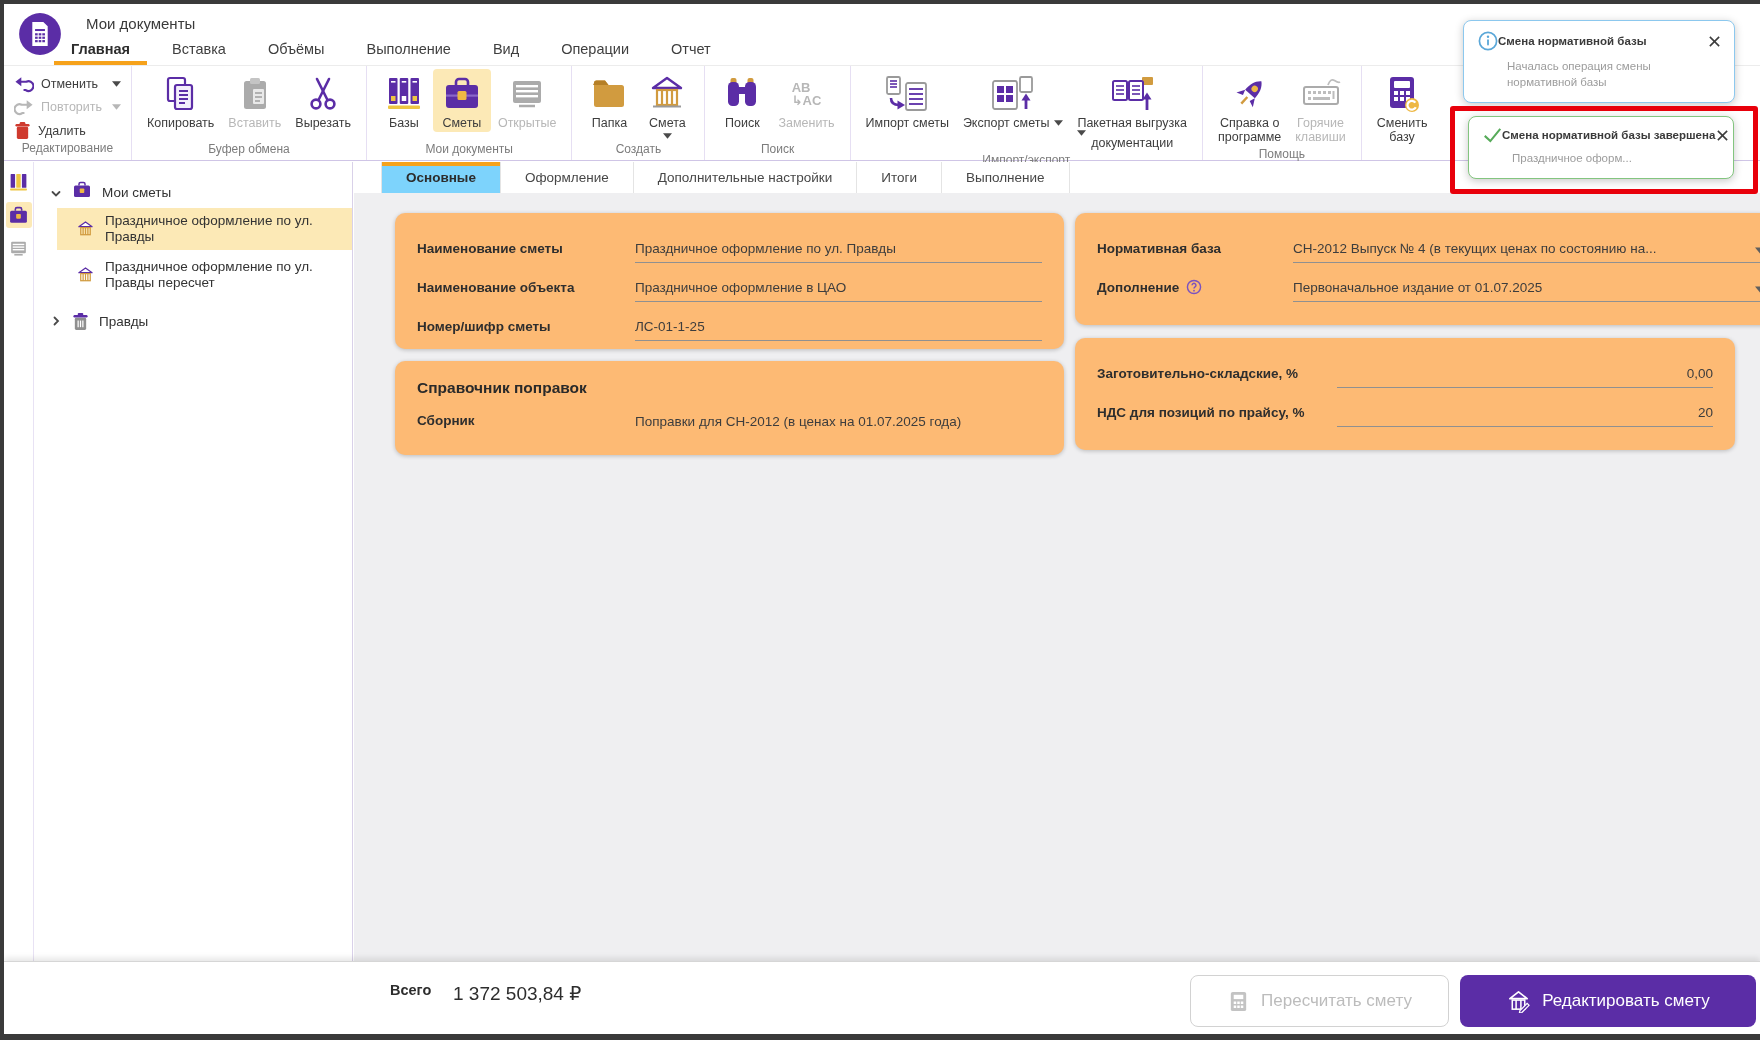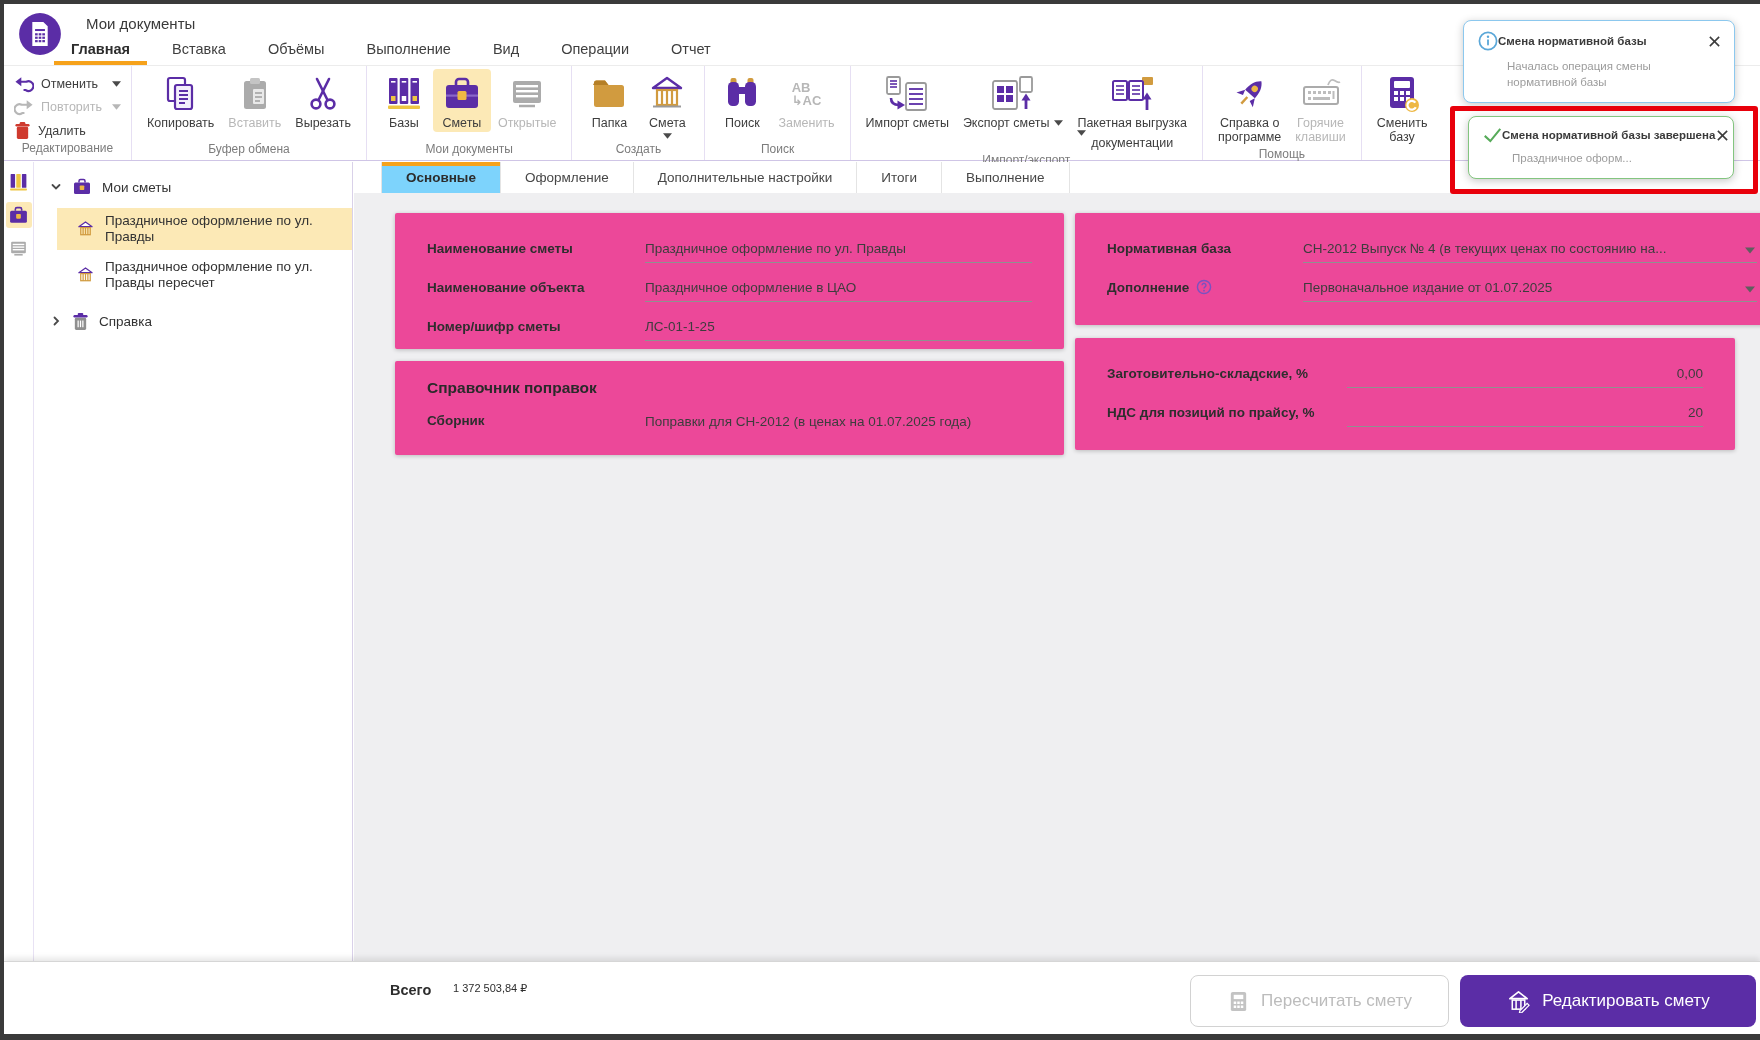--- a/index.html
+++ b/index.html
@@ -50,35 +50,35 @@
   .replace-glyph { font-size:13px; font-weight:bold; color:#b7b7b7; line-height:13px; text-align:left; }
 
   
   .rail { position:absolute; left:4px; top:162px; width:30px; height:799px; background:#fff; border-right:1px solid #e8e2f4; display:flex; flex-direction:column; align-items:center; padding-top:7px; gap:7px; z-index:5; }
   .rail-item { width:26px; height:26px; display:flex; align-items:center; justify-content:center; border-radius:3px; }
   .rail-item.selected { background:#fce9b6; }
 
   
   .sidebar { position:absolute; left:34px; top:162px; width:319px; height:799px; background:#fff; border-right:1px solid #d9d1e9; z-index:4; }
   .tree-row { display:flex; align-items:center; gap:10px; font-size:13.5px; color:#333; }
-  .tree-root { margin:12px 0 0 16px; height:26px; }
+  .tree-root { margin:12px 0 0 16px; height:26px;align-items:flex-end; }
   .tree-item { margin-left:23px; padding:5px 8px 5px 19px; display:flex; gap:10px; align-items:center; font-size:13.5px; color:#333; }
   .tree-item.selected { background:#fce9b6; }
   .tree-item .txt { line-height:16px; max-width:215px; }
   .tree-trash { margin:12px 0 0 16px; height:26px; }
 
   
   .tabbar { position:absolute; left:354px; top:162px; right:0; height:31px; background:#fff; display:flex; padding-left:27px; z-index:3; }
   .tab { display:flex; align-items:center; padding:0 24px; font-size:13.5px; color:#474747; border-right:1px solid #e4e4e4; position:relative; white-space:nowrap; }
   .tab:first-child { border-left:1px solid #e4e4e4; }
   .tab.active { background:#7dd3fc; font-weight:bold; color:#2c2c2c; }
   .tab.active::before { content:""; position:absolute; left:0; right:0; top:0; height:4px; background:#f6a21b; }
 
   .content { position:absolute; left:354px; top:193px; right:0; height:768px; background:#efeff1; z-index:2; }
-  .card { position:absolute; background:#ec4899; border-radius:2px; box-shadow:0 1px 4px rgba(0,0,0,.22); padding:14px 32px; }
+  .card { position:absolute; background:#fdba74; border-radius:10px; box-shadow:0 1px 4px rgba(0,0,0,.22); padding:14px 22px; }
   .card1 { left:41px; top:20px;  width:669px; height:136px; }
   .card2 { left:41px; top:168px; width:669px; height:94px; }
   .card3 { left:721px; top:20px;  width:714px; height:112px; }
   .card4 { left:721px; top:145px; width:660px; height:112px; }
 
   .f-row { display:flex; align-items:flex-end; height:36px; margin-bottom:3px; }
   .f-label { width:218px; flex:0 0 218px; font-weight:bold; font-size:13.5px; color:#2e2e2e; padding-bottom:7px; display:flex; align-items:center; gap:7px; }
   .f-value { flex:1; font-size:13.5px; color:#3d3d3d; border-bottom:1px solid #909090; padding-bottom:6px; white-space:nowrap; overflow:hidden; }
   .f-value.plain { border-bottom:none; }
   .f-select { flex:1; display:flex; align-items:flex-end; border-bottom:1px solid #909090; padding-bottom:6px; }
@@ -86,21 +86,21 @@
   .f-num { flex:1; text-align:right; font-size:13.5px; color:#3d3d3d; border-bottom:1px solid #909090; padding-bottom:6px; }
   .card3 .f-label { width:196px; flex:0 0 196px; }
   .card4 .f-label { width:240px; flex:0 0 240px; }
   .card-h { font-weight:bold; font-size:15.5px; color:#2a2a2a; margin:4px 0 8px; }
   .sel-caret { width:10px; height:7px; margin:0 2px 2px 8px; flex:0 0 auto; }
   .sel-caret polygon { fill:#5f5f5f; }
 
   
   .footer { position:absolute; left:4px; top:961px; right:0; height:73px; background:#fff; border-top:1px solid #d6d6d6; box-shadow:0 -3px 6px rgba(0,0,0,.10); z-index:6; }
   .total-label { position:absolute; left:386px; top:20px; font-weight:bold; font-size:14.5px; color:#2d2d2d; }
-  .total-value { position:absolute; left:449px; top:20px; font-size:11px; color:#2d2d2d; }
+  .total-value { position:absolute; left:449px; top:20px; font-size:19px; color:#2d2d2d; }
   .btn { position:absolute; top:13px; height:52px; border-radius:8px; display:flex; align-items:center; justify-content:center; gap:11px; font-size:17px; cursor:pointer; }
   .btn-recalc { left:1186px; width:259px; background:#fff; border:1px solid #d2d2d2; color:#bcbcbc; }
   .btn-edit { left:1456px; width:296px; background:#5b2da6; border:none; color:#fff; }
 
   
   .toast { position:absolute; background:#fff; border-radius:8px; padding:10px 12px 12px 14px; box-shadow:0 2px 8px rgba(0,0,0,.22); z-index:40; }
   .toast-info { left:1463px; top:20px; width:272px; border:1px solid #8cc8ee; }
   .toast-success { left:1468px; top:116px; width:266px; border:1px solid #83c57f; }
   .toast-head { display:flex; align-items:center; }
   .toast-title { font-weight:bold; font-size:11.5px; color:#3a3a3a; flex:1; white-space:nowrap; }
@@ -591,21 +591,21 @@
           <rect x="3" y="6" width="12" height="13" rx="1.5" fill="#8f8f8f"></rect>
           <g stroke="#fff" stroke-width="1.3">
             <line x1="6.5" y1="9" x2="6.5" y2="16"></line>
             <line x1="9" y1="9" x2="9" y2="16"></line>
             <line x1="11.5" y1="9" x2="11.5" y2="16"></line>
           </g>
           <rect x="1.5" y="3.2" width="15" height="2.6" rx="1.3" fill="#5b2da6"></rect>
           <rect x="6" y="1" width="6" height="2.4" rx="1.2" fill="#5b2da6"></rect>
         </svg>
       </span>
-    <span class="txt">Справка</span>
+    <span class="txt">Правды</span>
   </div>
 </div>
 
 <div class="tabbar">
   <div class="tab active">Основные</div>
   <div class="tab">Оформление</div>
   <div class="tab">Дополнительные настройки</div>
   <div class="tab">Итоги</div>
   <div class="tab">Выполнение</div>
 </div>

